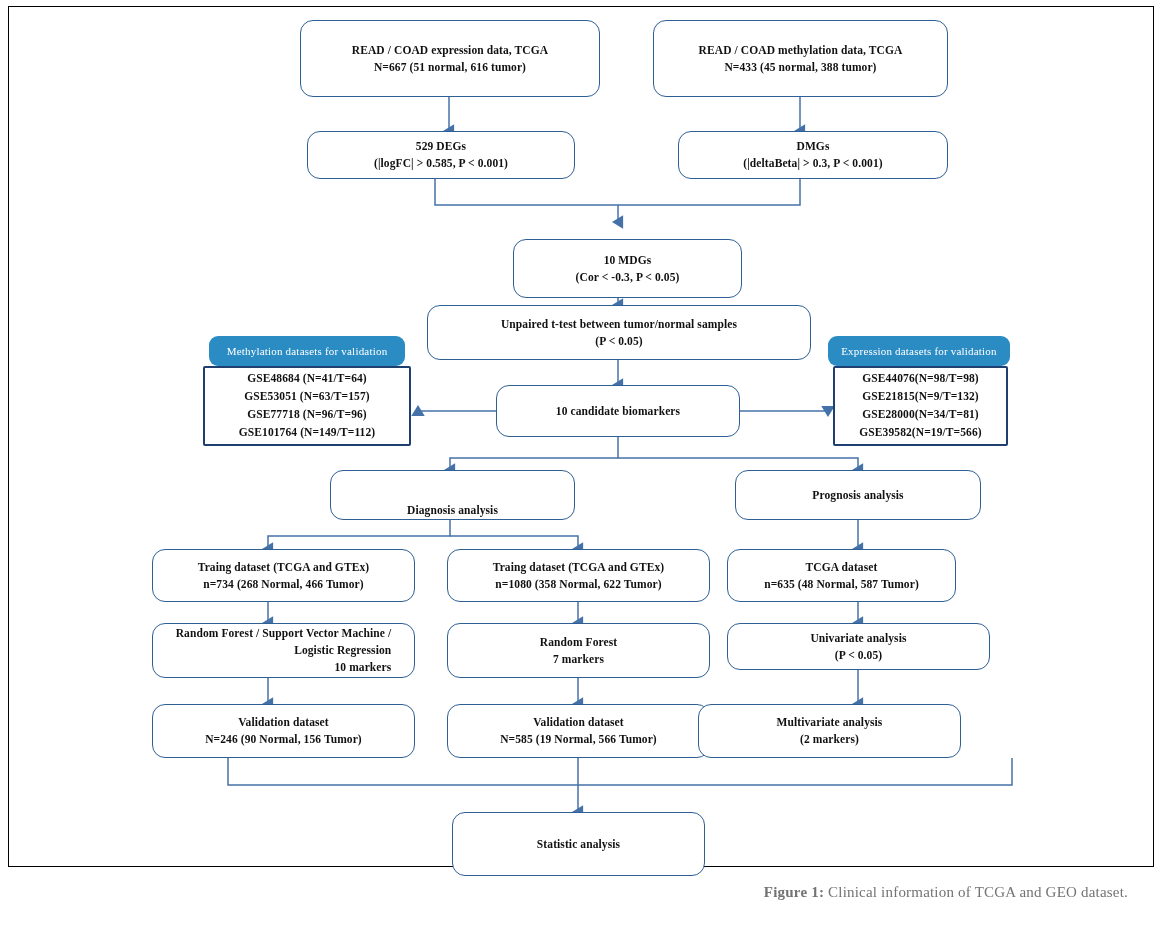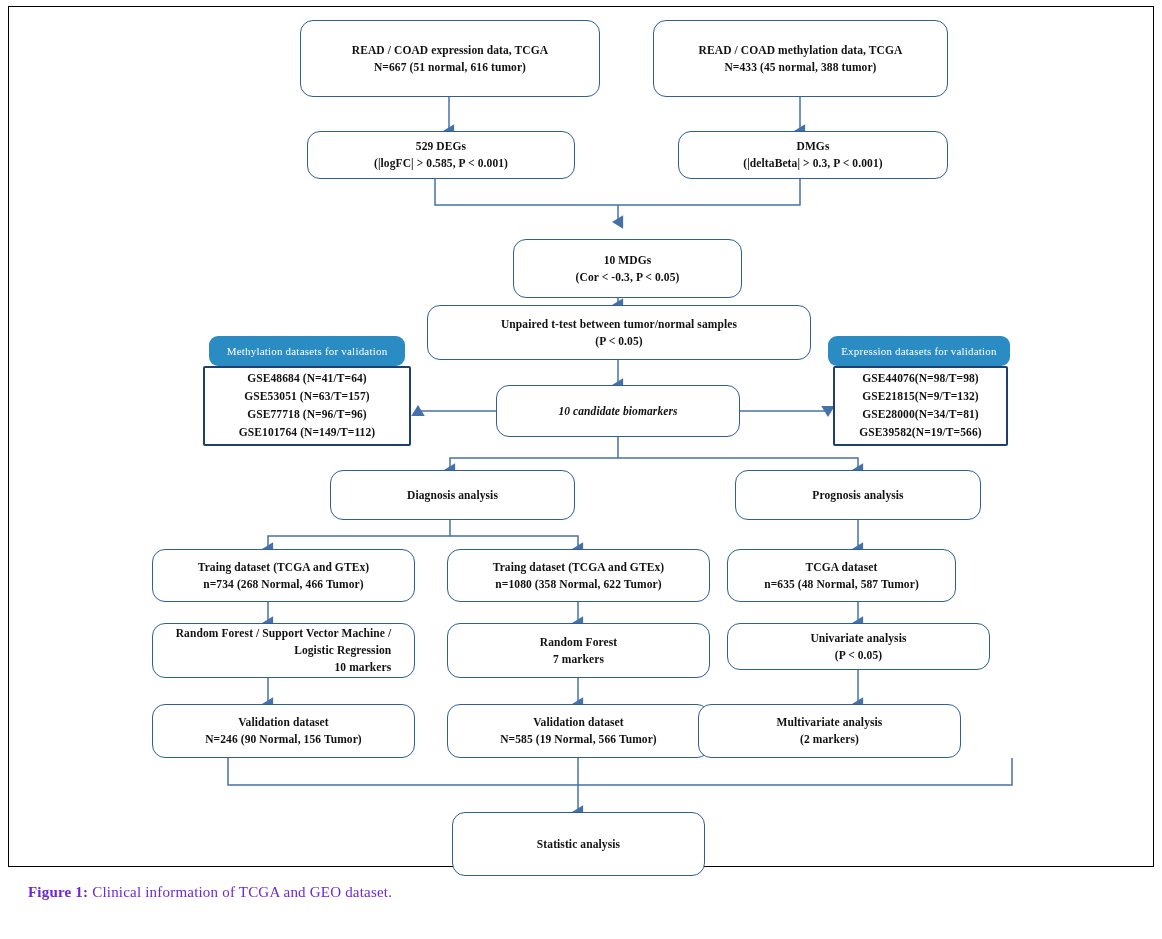--- a/index.html
+++ b/index.html
@@ -56,22 +56,23 @@
     font-size:11.5px;
     line-height:1.55;
     z-index:2;
   }
   #caption{
     position:absolute;
     left:28px;top:884px;
     width:1100px;
     font-family:"Liberation Serif", serif;
     font-size:15px;
-    color:#6d28d9;
+    color:#737373;
     letter-spacing:0.2px;
+    text-align:right;
   }
   #caption b{font-weight:bold;}
 </style>
 </head>
 <body>
 
 <div id="page">
   <div id="figure-frame"></div>
 
   <div id="canvas">
@@ -136,39 +137,39 @@
     </div>
 
     <div class="node" style="left:500px;top:239px;width:229px;height:59px;margin-left:13px;">
       <div class="txt"><span>10 MDGs</span><br><span>(Cor &lt; -0.3, P &lt; 0.05)</span></div>
     </div>
 
     <div class="node" style="left:427px;top:305px;width:384px;height:55px;">
       <div class="txt"><span>Unpaired t-test between tumor/normal samples</span><br><span>(P &lt; 0.05)</span></div>
     </div>
 
-    <div class="node" style="left:496px;top:385px;width:244px;height:52px;font-style:italic;">
+    <div class="node" style="left:496px;top:385px;width:244px;height:52px;">
       <div class="txt"><span>10 candidate biomarkers</span></div>
     </div>
 
     <div class="banner" style="left:209px;top:336px;width:196px;height:30px;font-family:Liberation Serif, serif;">
       <span>Methylation datasets for validation</span>
     </div>
     <div class="node sharp dataset" style="left:203px;top:366px;width:208px;height:80px;">
       <div class="txt"><span>GSE48684 (N=41/T=64)</span><br><span>GSE53051 (N=63/T=157)</span><br><span>GSE77718 (N=96/T=96)</span><br><span>GSE101764 (N=149/T=112)</span></div>
     </div>
 
     <div class="banner" style="left:828px;top:336px;width:182px;height:30px;">
       <span>Expression datasets for validation</span>
     </div>
     <div class="node sharp dataset" style="left:833px;top:366px;width:175px;height:80px;">
       <div class="txt"><span>GSE44076(N=98/T=98)</span><br><span>GSE21815(N=9/T=132)</span><br><span>GSE28000(N=34/T=81)</span><br><span>GSE39582(N=19/T=566)</span></div>
     </div>
 
-    <div class="node" style="left:330px;top:470px;width:245px;height:50px;">
+    <div class="node" style="left:330px;top:470px;width:245px;height:50px;align-items:flex-end;">
       <div class="txt"><span>Diagnosis analysis</span></div>
     </div>
     <div class="node" style="left:735px;top:470px;width:246px;height:50px;">
       <div class="txt"><span>Prognosis analysis</span></div>
     </div>
 
     <div class="node" style="left:152px;top:549px;width:263px;height:53px;">
       <div class="txt"><span>Traing dataset (TCGA and GTEx)</span><br><span>n=734 (268 Normal, 466 Tumor)</span></div>
     </div>
     <div class="node" style="left:447px;top:549px;width:263px;height:53px;">

